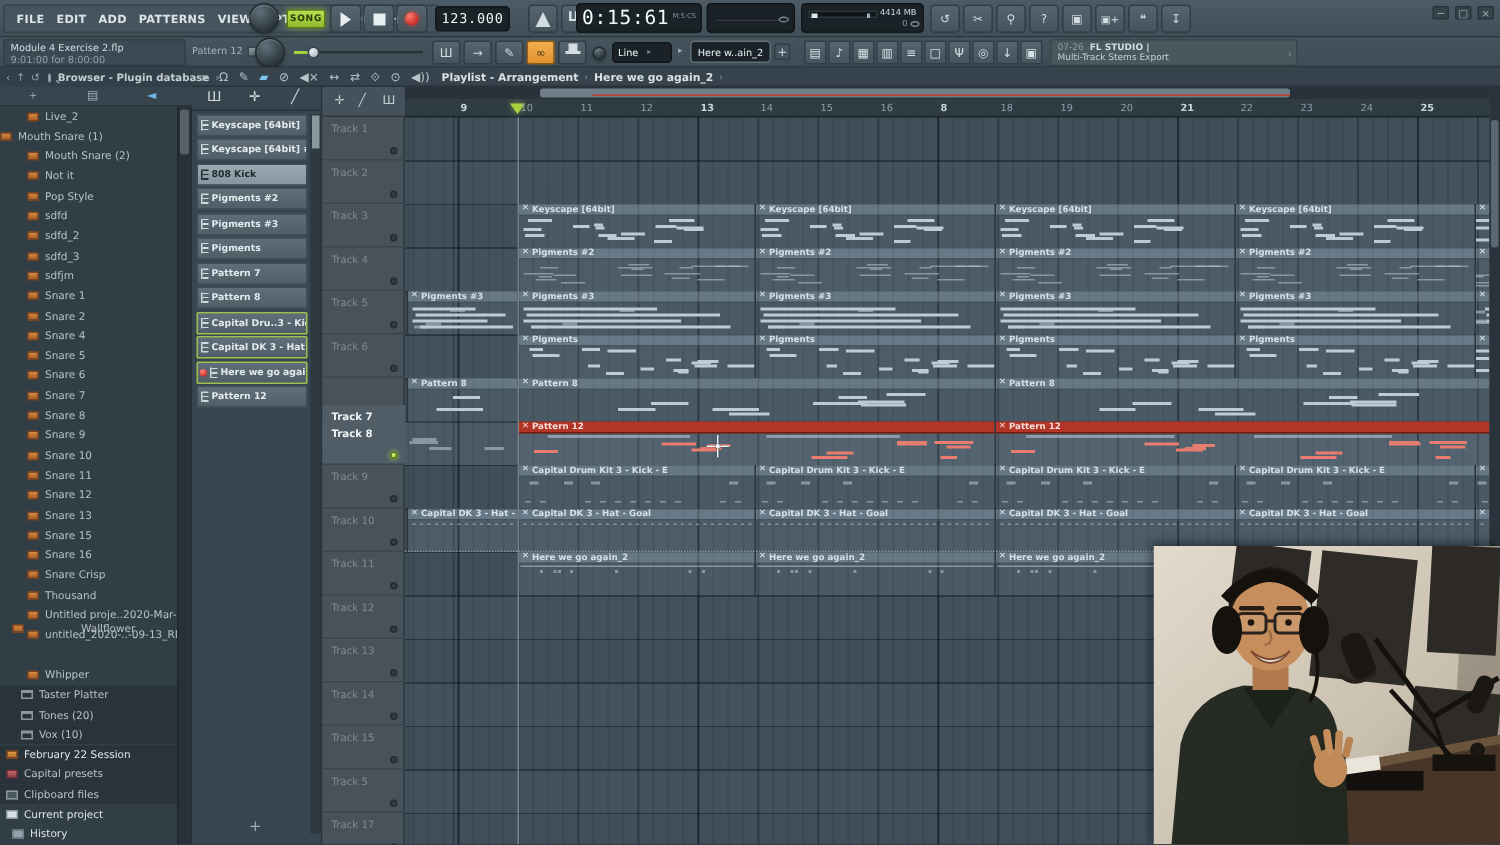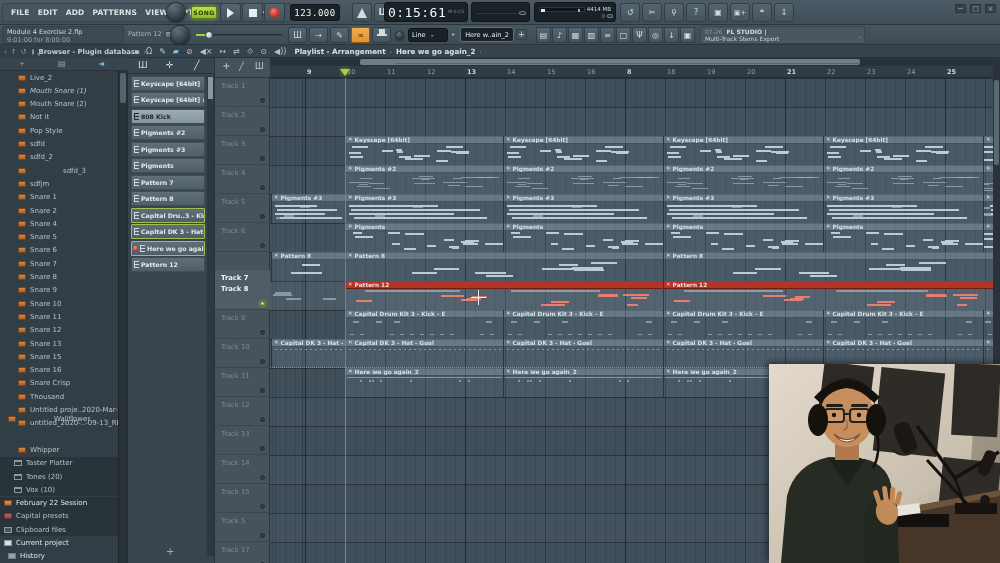--- a/index.html
+++ b/index.html
@@ -376,21 +376,21 @@
     <div id="browser-tabs">
       <span style="left:18px;">＋</span>
       <span style="left:58px;">▤</span>
       <span style="left:98px;color:#6db3e8;">◄</span>
     </div>
     <div id="browser-list">
         <div class="brow" style="top: 0px; padding-left: 18px;">
           <span class="bicon sample"></span>
           <span class="txt">Live_2</span>
         </div>
-        <div class="brow" style="top: 13.3px; padding-left: 18px; font-style: italic;">
+        <div class="brow" style="top: 13.3px; ">
           <span class="bicon sample"></span>
           <span class="txt">Mouth Snare (1)</span>
         </div>
         <div class="brow" style="top: 26.6px; padding-left: 18px;">
           <span class="bicon sample"></span>
           <span class="txt">Mouth Snare (2)</span>
         </div>
         <div class="brow" style="top: 39.9px; padding-left: 18px;">
           <span class="bicon sample"></span>
           <span class="txt">Not it</span>
@@ -400,21 +400,21 @@
           <span class="txt">Pop Style</span>
         </div>
         <div class="brow" style="top: 66.5px; padding-left: 18px;">
           <span class="bicon sample"></span>
           <span class="txt">sdfd</span>
         </div>
         <div class="brow" style="top: 79.8px; padding-left: 18px;">
           <span class="bicon sample"></span>
           <span class="txt">sdfd_2</span>
         </div>
-        <div class="brow" style="top: 93.1px; padding-left: 18px; gap: 33px;">
+        <div class="brow" style="top: 93.1px; padding-left: 18px;">
           <span class="bicon sample"></span>
           <span class="txt">sdfd_3</span>
         </div>
         <div class="brow" style="top: 106.4px; padding-left: 18px;">
           <span class="bicon sample"></span>
           <span class="txt">sdfjm</span>
         </div>
         <div class="brow" style="top: 119.7px; padding-left: 18px;">
           <span class="bicon sample"></span>
           <span class="txt">Snare 1</span>

